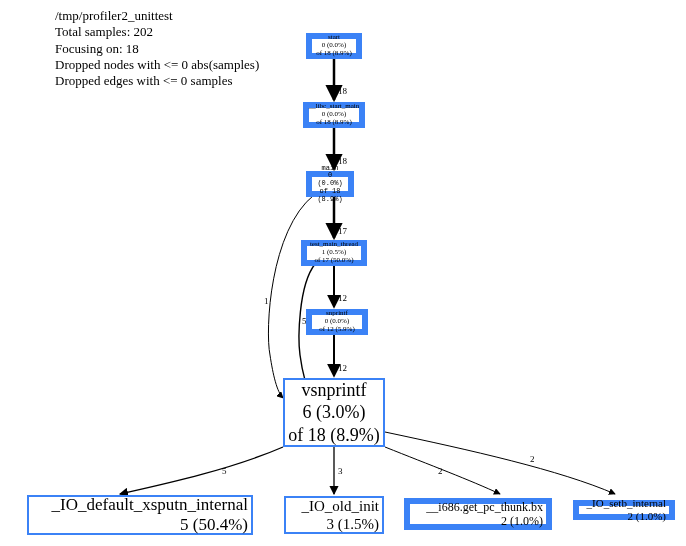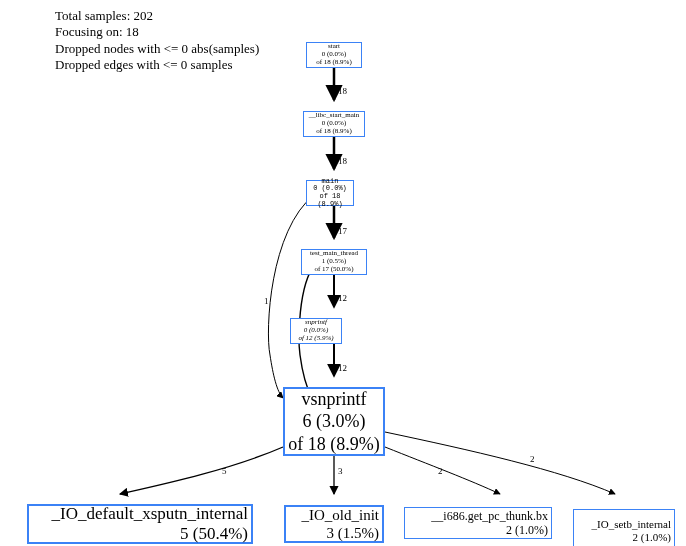--- a/index.html
+++ b/index.html
@@ -14,30 +14,29 @@
   }
   .header {
     position: absolute;
     left: 55px;
     top: 8px;
     font-size: 13px;
     line-height: 1.25;
   }
   .node {
     position: absolute;
-    border: 1px solid #3b82f6;
+    border: 6px solid #3b82f6;
     background: #fff;
     text-align: center;
     box-sizing: border-box;
     padding: 1px 2px;
     display: flex;
     flex-direction: column;
     justify-content: center;
     align-items: center;
-    margin-top: 9px;
   }
   .small-node {
     font-size: 7px;
     line-height: 1.1;
   }
   .big-node {
     font-size: 18px;
     line-height: 1.25;
   }
   .leaf-big { font-size: 17px; line-height: 1.2; }
@@ -57,20 +56,21 @@
     position: absolute;
     font-size: 9px;
     color: #000;
     background: transparent;
   }
 </style>
 </head>
 <body>
 
 <div class="header">
+  <div>/tmp/profiler2_unittest</div>
   <div>Total samples: 202</div>
   <div>Focusing on: 18</div>
   <div>Dropped nodes with &lt;= 0 abs(samples)</div>
   <div>Dropped edges with &lt;= 0 samples</div>
 </div>
 
 <svg class="edges">
   <defs>
     <marker id="ah" viewBox="0 0 8 8" refX="7" refY="4" markerWidth="7" markerHeight="7" orient="auto">
       <path d="M0,0 L8,4 L0,8 Z" fill="#000"></path>
@@ -118,21 +118,21 @@
 <div class="node small-node" style="left:306px; top:171px; width:48px; height:26px;font-family:Liberation Mono, monospace;">
   <div>main</div>
   <div>0 (0.0%)</div>
   <div>of 18 (8.9%)</div>
 </div>
 <div class="node small-node" style="left:301px; top:240px; width:66px; height:26px;">
   <div>test_main_thread</div>
   <div>1 (0.5%)</div>
   <div>of 17 (50.0%)</div>
 </div>
-<div class="node small-node" style="left:290px; top:309px; width:52px; height:26px;font-style:italic;">
+<div class="node small-node" style="left:306px; top:309px; width:62px; height:26px;">
   <div>snprintf</div>
   <div>0 (0.0%)</div>
   <div>of 12 (5.9%)</div>
 </div>
 
 <div class="node big-node" style="left:283px; top:378px; width:102px; height:69px; border-width:2px;">
   <div>vsnprintf</div>
   <div>6 (3.0%)</div>
   <div>of 18 (8.9%)</div>
 </div>
@@ -142,16 +142,16 @@
   <div>5 (50.4%)</div>
 </div>
 <div class="node leaf-med right-align" style="left:284px; top:496px; width:100px; height:38px; border-width:2px;">
   <div>_IO_old_init</div>
   <div>3 (1.5%)</div>
 </div>
 <div class="node leaf-sm right-align" style="left:404px; top:498px; width:148px; height:32px;padding-left:8px;">
   <div>__i686.get_pc_thunk.bx</div>
   <div>2 (1.0%)</div>
 </div>
-<div class="node leaf-xs right-align" style="left:573px; top:500px; width:102px; height:44px;">
+<div class="node leaf-xs right-align" style="left:573px; top:500px; width:102px; height:20px;">
   <div>_IO_setb_internal</div>
   <div>2 (1.0%)</div>
 </div>
 
 </body></html>

